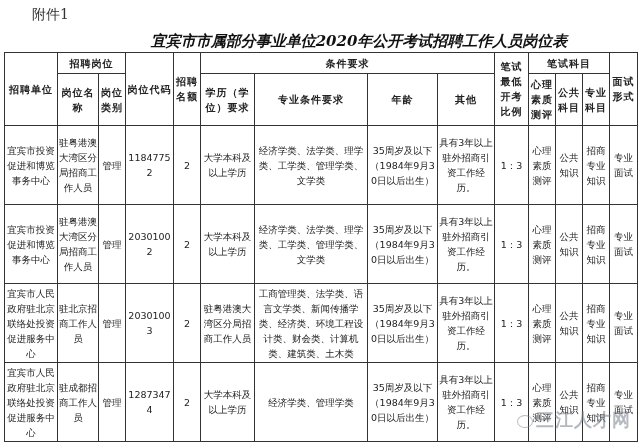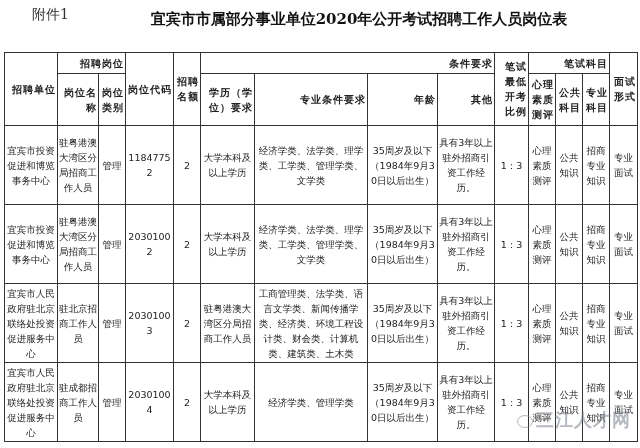--- a/index.html
+++ b/index.html
@@ -1,28 +1,28 @@
 <!DOCTYPE html>
 <html><head>
 <meta charset="utf-8">
 <style>
   html, body { margin:0; padding:0; background:#fff; }
   body { width:640px; height:448px; overflow:hidden; position:relative;
          font-family:"DejaVu Sans", "Liberation Sans", sans-serif; color:#222; }
   .attach { position:absolute; left:4px; top:6px; font-family:"DejaVu Serif", serif;
             font-size:14px; color:#333;margin-left:28px; }
-  .title { position:absolute; left:0; width:640px; top:10px; text-align:center;
+  .title { position:absolute; left:0; width:640px; top:32px; text-align:center;
            font-family:"DejaVu Serif", serif; font-weight:bold; font-size:15px; color:#111;
-           padding-left:78px; box-sizing:border-box; }
+           padding-left:78px; box-sizing:border-box;font-style:italic; }
   table.jobs { position:absolute; left:4px; top:52px; border-collapse:collapse;
                table-layout:fixed; width:634px; }
   table.jobs td, table.jobs th { border:1px solid #333; padding:0 1px; text-align:center;
                vertical-align:middle; font-size:9.5px; line-height:15px; font-weight:normal;
                word-break:break-all; }
-  table.jobs th { font-weight:bold; font-size:10px; line-height:15px; letter-spacing:1px;text-align:right; }
+  table.jobs th { font-weight:bold; font-size:10px; line-height:15px; letter-spacing:1px; }
   tr.h1 th { height:20px; }
   tr.h2 th { height:51px; }
   tr.data td { height:78px; }
   td.left { text-align:left; }
   .watermark { position:absolute; left:517px; top:408px; font-size:18px; color:rgba(120,130,140,0.55);
                letter-spacing:1px; font-weight:bold; }
   .wm-icon { display:inline-block; width:14px; height:11px; border:1.5px solid rgba(120,130,140,0.55);
              border-radius:50%; margin-right:3px; vertical-align:middle; }
 </style>
 </head>
@@ -116,21 +116,21 @@
     <td>1：3</td>
     <td>心理素质测评</td>
     <td>公共知识</td>
     <td>招商专业知识</td>
     <td>专业面试</td>
   </tr>
   <tr class="data">
     <td>宜宾市人民政府驻北京联络处投资促进服务中心</td>
     <td>驻成都招商工作人员</td>
     <td>管理</td>
-    <td>20301004</td>
+    <td>12873474</td>
     <td>2</td>
     <td>大学本科及以上学历</td>
     <td>经济学类、管理学类</td>
     <td class="left">35周岁及以下（1984年9月30日以后出生）</td>
     <td>具有3年以上驻外招商引资工作经历。</td>
     <td>1：3</td>
     <td>心理素质测评</td>
     <td>公共知识</td>
     <td>招商专业知识</td>
     <td>专业面试</td>

